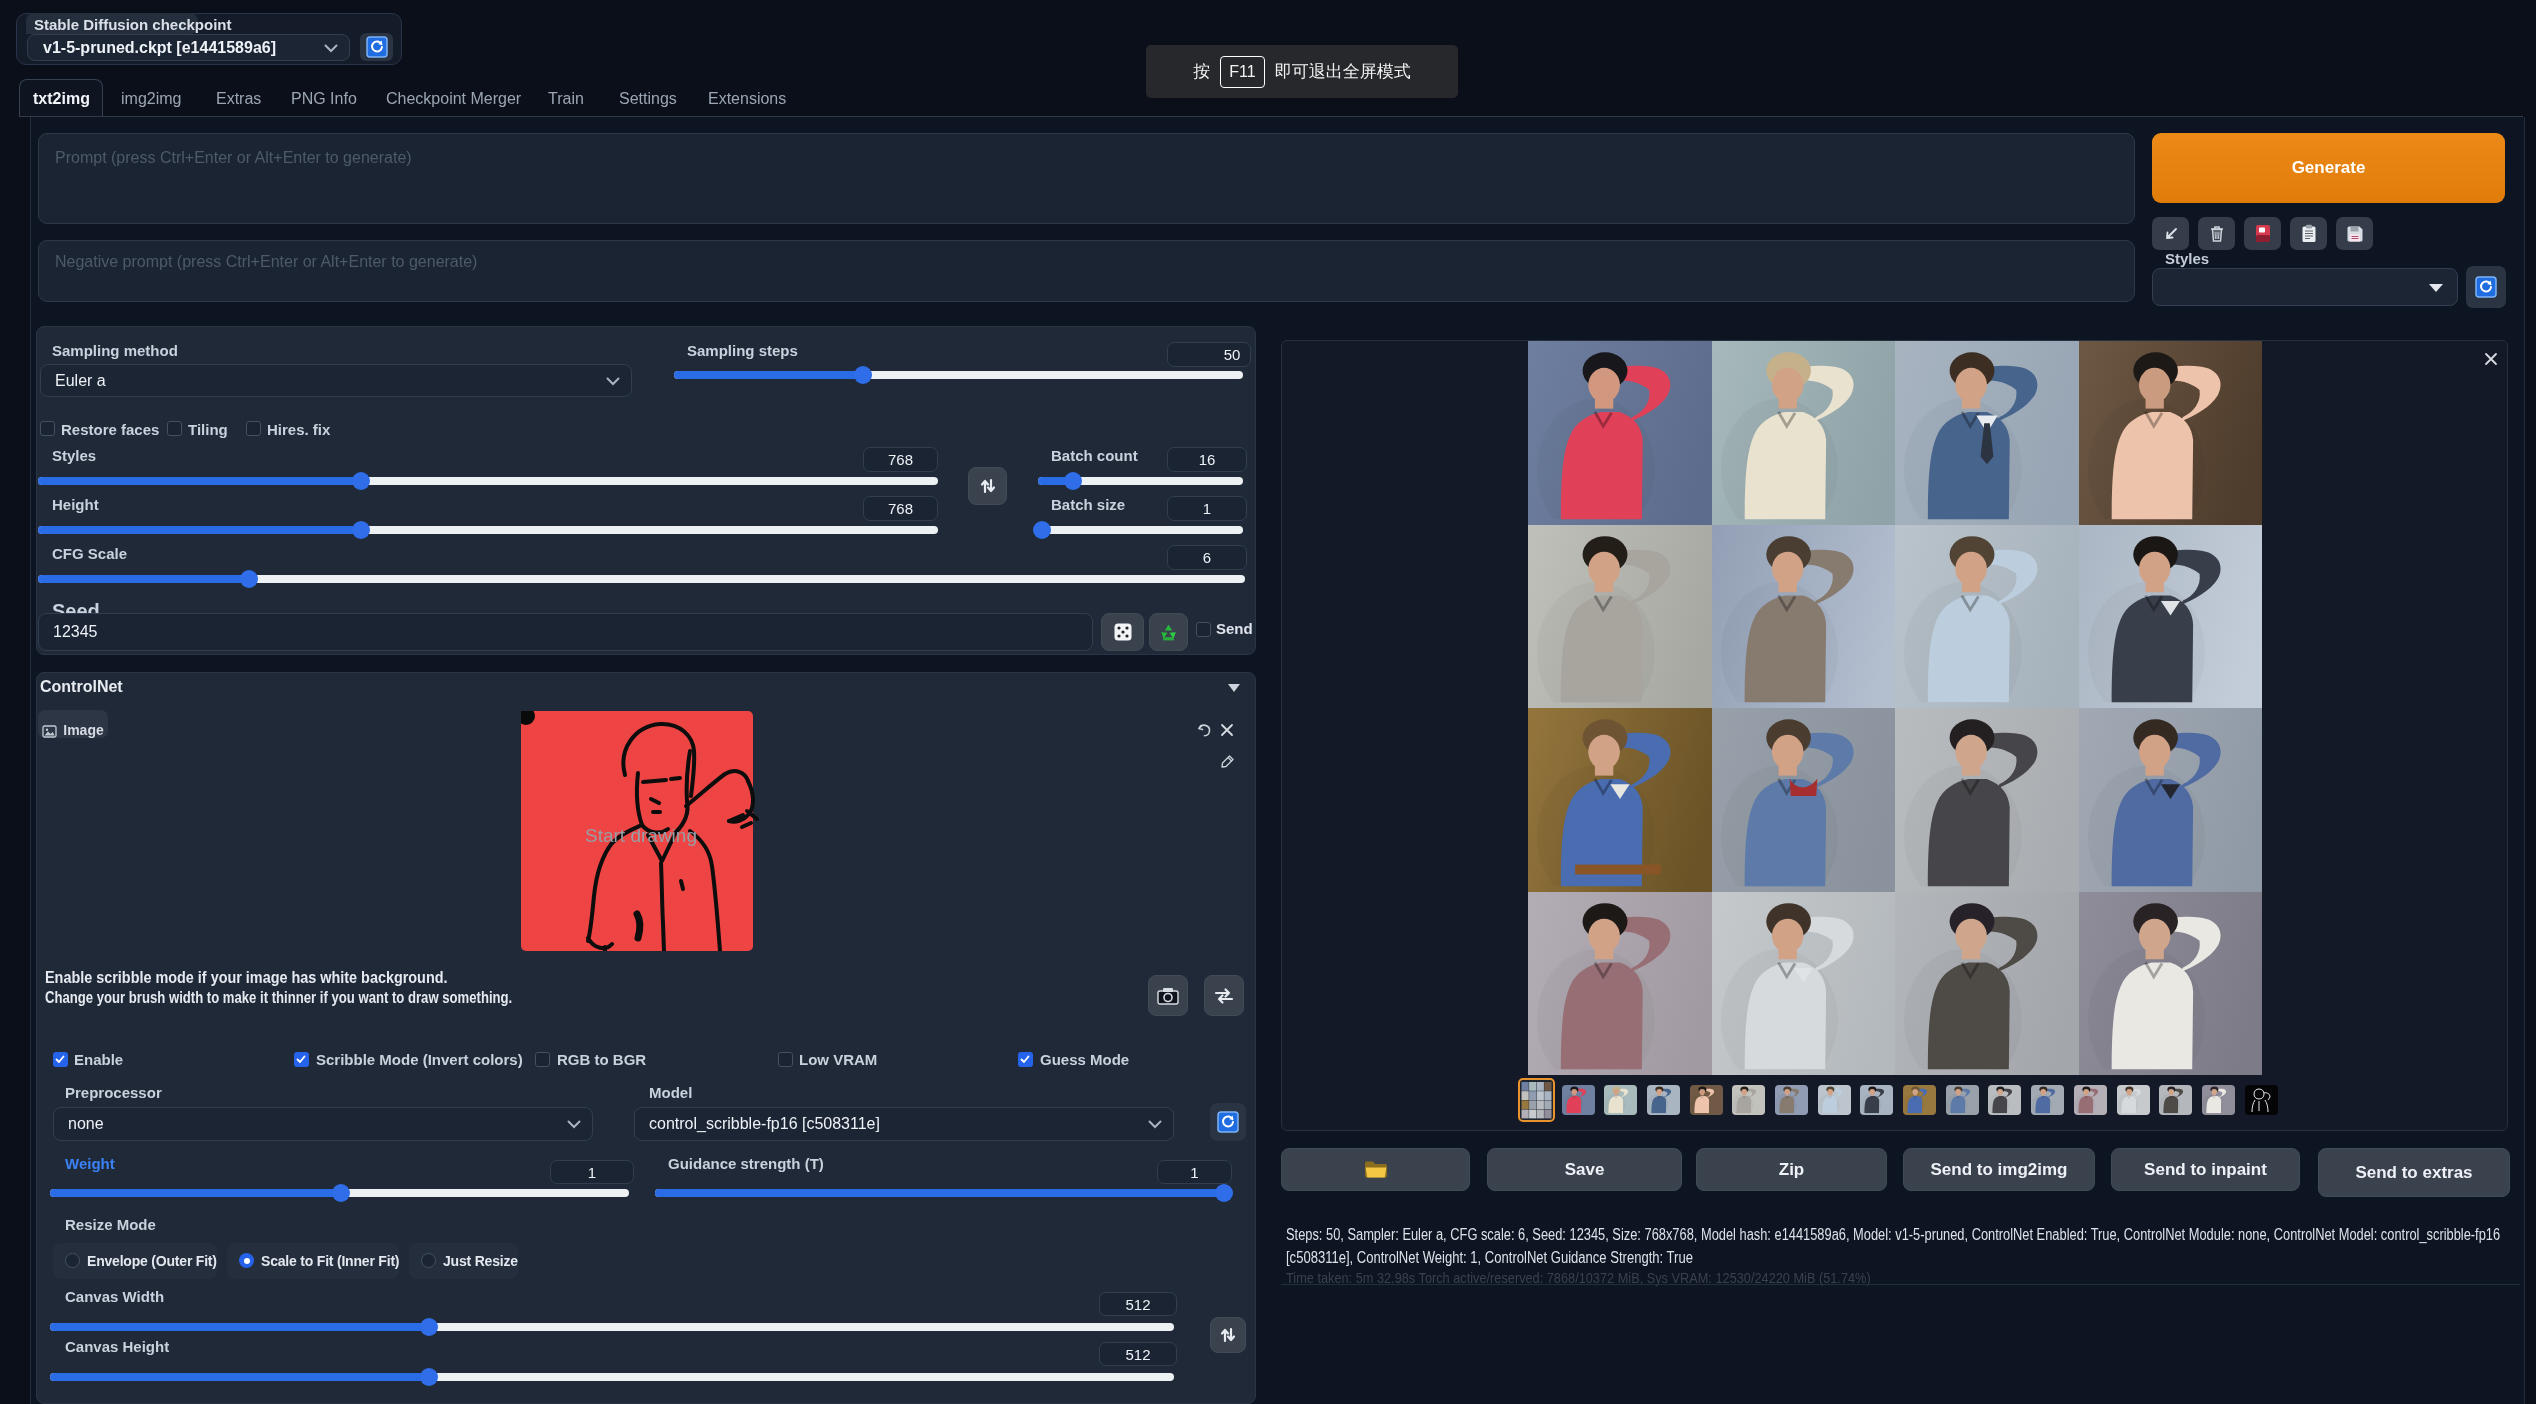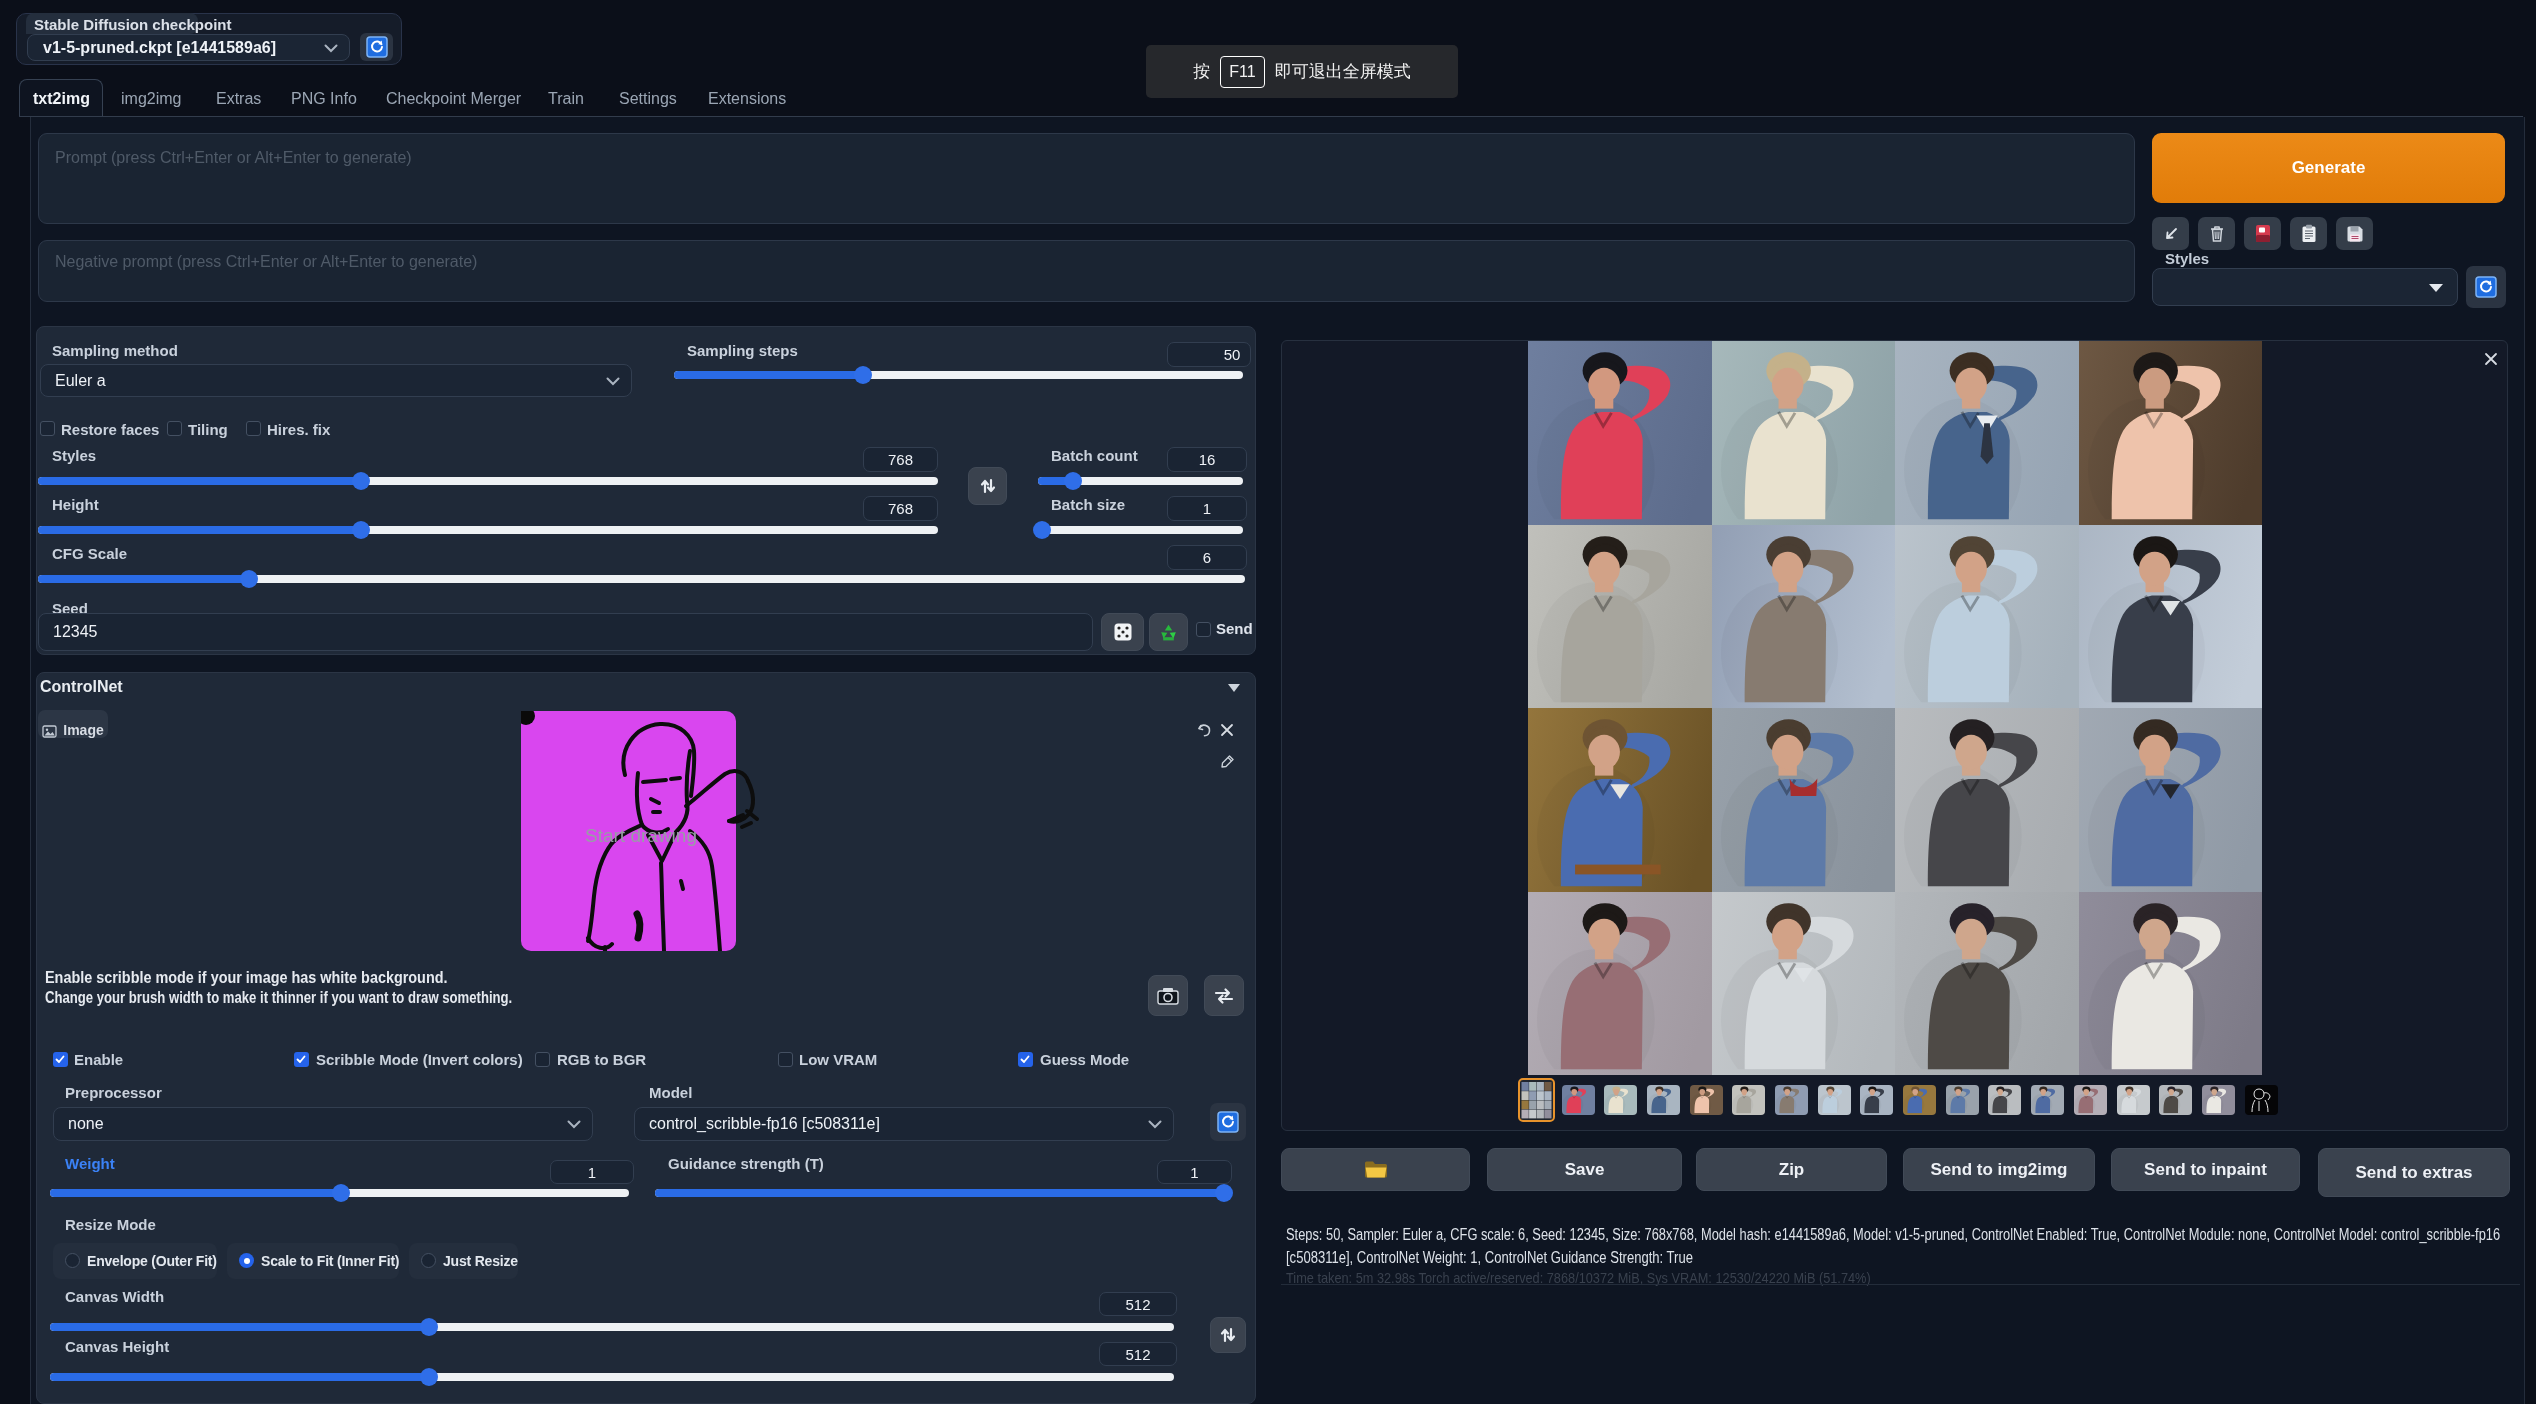--- a/index.html
+++ b/index.html
@@ -145,21 +145,21 @@
 <div class="a" style="left:1051px;top:496px;font-size:15px;color:#c9d1dc;font-weight:600;">Batch size</div>
 <div class="a inp" style="left:1167px;top:496px;width:80px;height:25px;display:flex;align-items:center;justify-content:center;font-size:15px;border-radius:7px;">1</div>
 <div class="a" style="left:1038px;top:526px;width:205px;height:8px;border-radius:4.0px;background:#eef1f4;"></div>
 <div class="a" style="left:1038px;top:526px;width:4px;height:8px;border-radius:4.0px;background:#2a6be6;"></div>
 <div class="a" style="left:1033px;top:521px;width:18px;height:18px;border-radius:50%;background:#2f6ee8;"></div>
 <div class="a" style="left:52px;top:545px;font-size:15px;color:#c9d1dc;font-weight:600;">CFG Scale</div>
 <div class="a inp" style="left:1167px;top:545px;width:80px;height:25px;display:flex;align-items:center;justify-content:center;font-size:15px;border-radius:7px;">6</div>
 <div class="a" style="left:38px;top:575px;width:1207px;height:8px;border-radius:4.0px;background:#eef1f4;"></div>
 <div class="a" style="left:38px;top:575px;width:211px;height:8px;border-radius:4.0px;background:#2a6be6;"></div>
 <div class="a" style="left:240px;top:570px;width:18px;height:18px;border-radius:50%;background:#2f6ee8;"></div>
-<div class="a" style="left:52px;top:600px;font-size:15px;color:#c9d1dc;font-weight:600;">Seed</div>
+<div class="a" style="left:52px;top:600px;font-size:20px;color:#c9d1dc;font-weight:600;">Seed</div>
 <div class="a inp" style="left:38px;top:613px;width:1055px;height:38px;border-radius:8px;display:flex;align-items:center;padding-left:14px;font-size:16px;">12345</div>
 <div class="a" style="left:1101px;top:613px;width:43px;height:38px;background:#3a424e;border:1px solid #414a57;border-radius:8px;box-sizing:border-box;display:flex;align-items:center;justify-content:center;">
     <svg width="20" height="20" viewBox="0 0 20 20">
       <rect x="1.5" y="1.5" width="17" height="17" rx="3.5" fill="#f2f4f6"></rect>
       <circle cx="6" cy="6" r="1.6" fill="#222"></circle>
       <circle cx="14" cy="6" r="1.6" fill="#222"></circle>
       <circle cx="10" cy="10" r="1.6" fill="#222"></circle>
       <circle cx="6" cy="14" r="1.6" fill="#222"></circle>
       <circle cx="14" cy="14" r="1.6" fill="#222"></circle>
     </svg>
@@ -177,21 +177,21 @@
 <div class="a panel" style="left:36px;top:672px;width:1220px;height:732px;"></div>
 <div class="a" style="left:40px;top:678px;font-size:16px;color:#e8ecf1;font-weight:700;">ControlNet</div>
 <svg class="a" width="14" height="10" viewBox="0 0 14 10" style="left:1227px;top:683px">
     <path d="M1 1 L7 9 L13 1 Z" fill="#cdd4dc"></path>
   </svg>
 <div class="a" style="left:38px;top:710px;width:70px;height:28px;background:#2c3645;border-radius:7px;display:flex;align-items:flex-end;justify-content:center;gap:6px;color:#d7dce4;font-size:14px;font-weight:600;"><svg width="15" height="13" viewBox="0 0 15 13">
       <rect x="1" y="1" width="13" height="11" rx="1.5" fill="none" stroke="#c2cad4" stroke-width="1.3"></rect>
       <circle cx="5" cy="4.7" r="1.2" fill="#c2cad4"></circle>
       <path d="M2.5 10.5 L6 6.5 L8.5 9 L10.5 7 L12.8 10.5 Z" fill="#c2cad4"></path>
     </svg>Image</div>
-<div class="a" style="left:521px;top:711px;width:215px;height:240px;background:#d946ef;border-radius:10px;">
+<div class="a" style="left:521px;top:711px;width:232px;height:240px;background:#ef4444;border-radius:5px;">
 <svg width="241" height="240" viewBox="0 0 241 240" style="position:absolute;left:0;top:0">
 <circle cx="5" cy="5" r="9" fill="#0a0a0a"></circle>
 <g stroke="#0d0d0d" stroke-width="4" fill="none" stroke-linecap="round" stroke-linejoin="round">
 <path d="M104,64 C97,38 114,15 139,13 C159,12 172,25 173,40 C174,55 172,68 170,85"></path>
 <path d="M169,40 C166,58 165,74 166,90"></path>
 <path d="M117,62 C115,80 116,100 121,114"></path>
 <path d="M122,71 L145,69 M150,68 L159,67"></path>
 <path d="M130,88 L138,92 M132,101 L139,101"></path>
 <path d="M121,114 C127,122 139,124 147,118"></path>
 <path d="M91,132 C101,122 112,118 121,114"></path>

